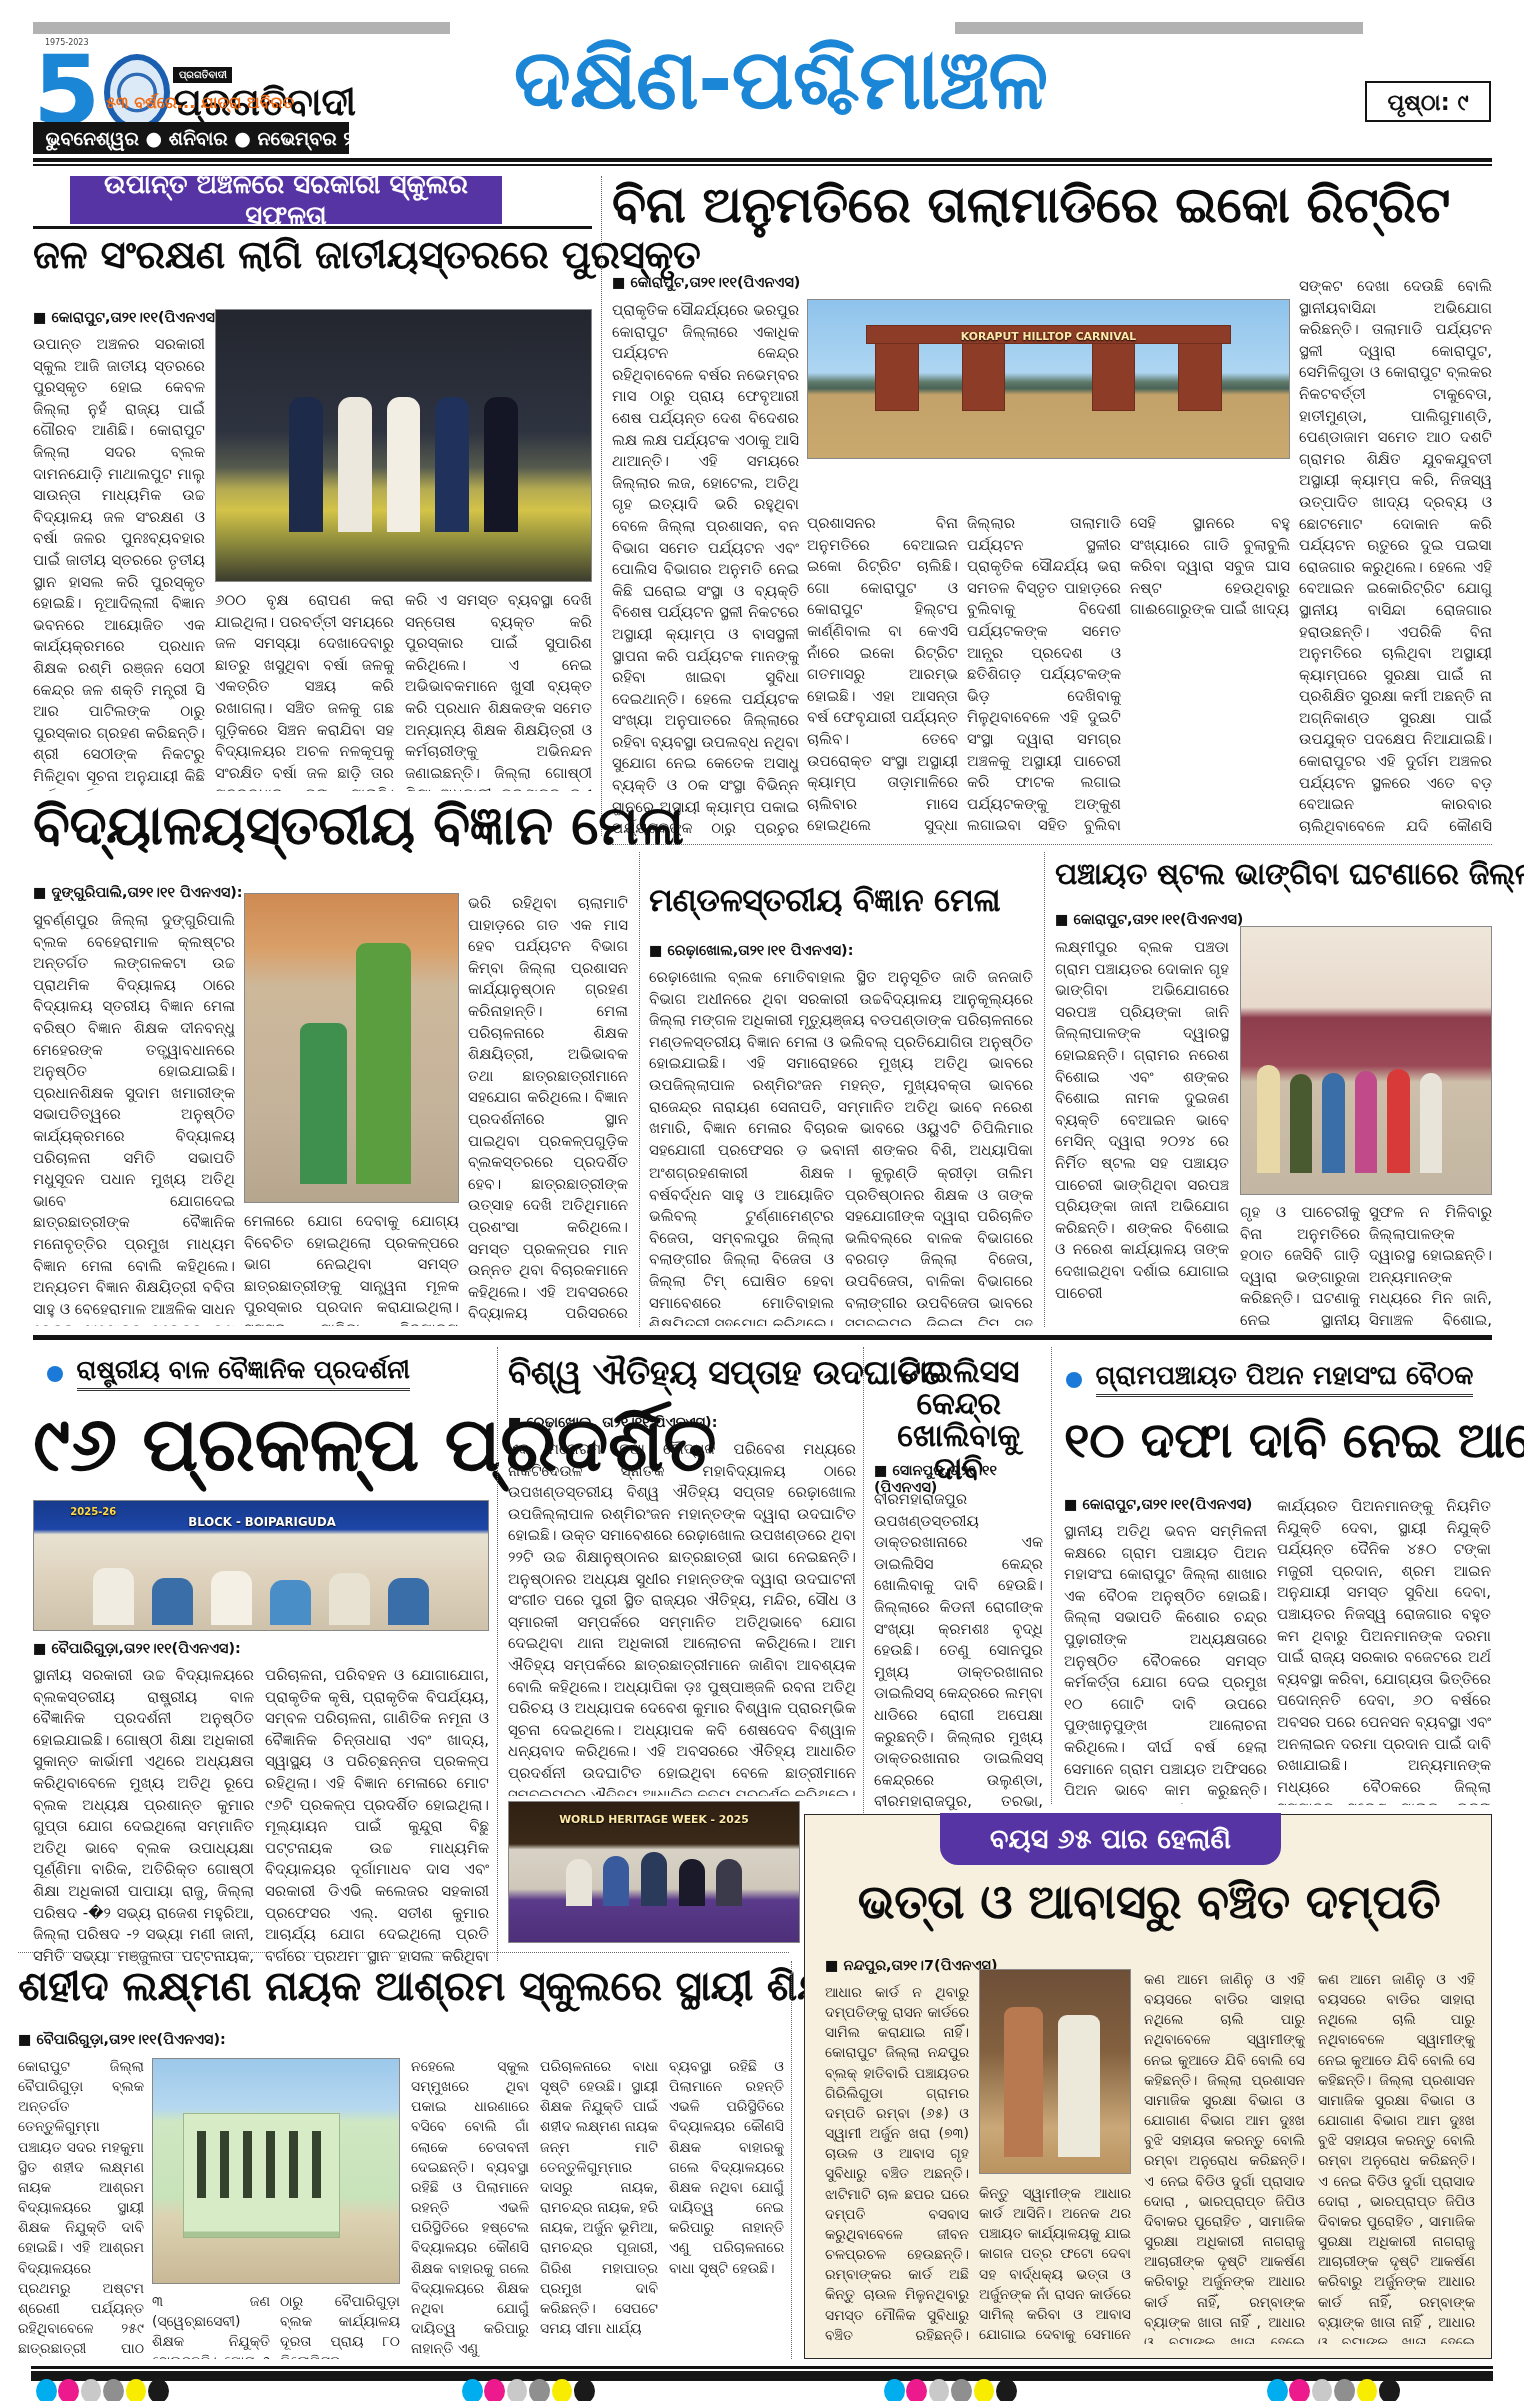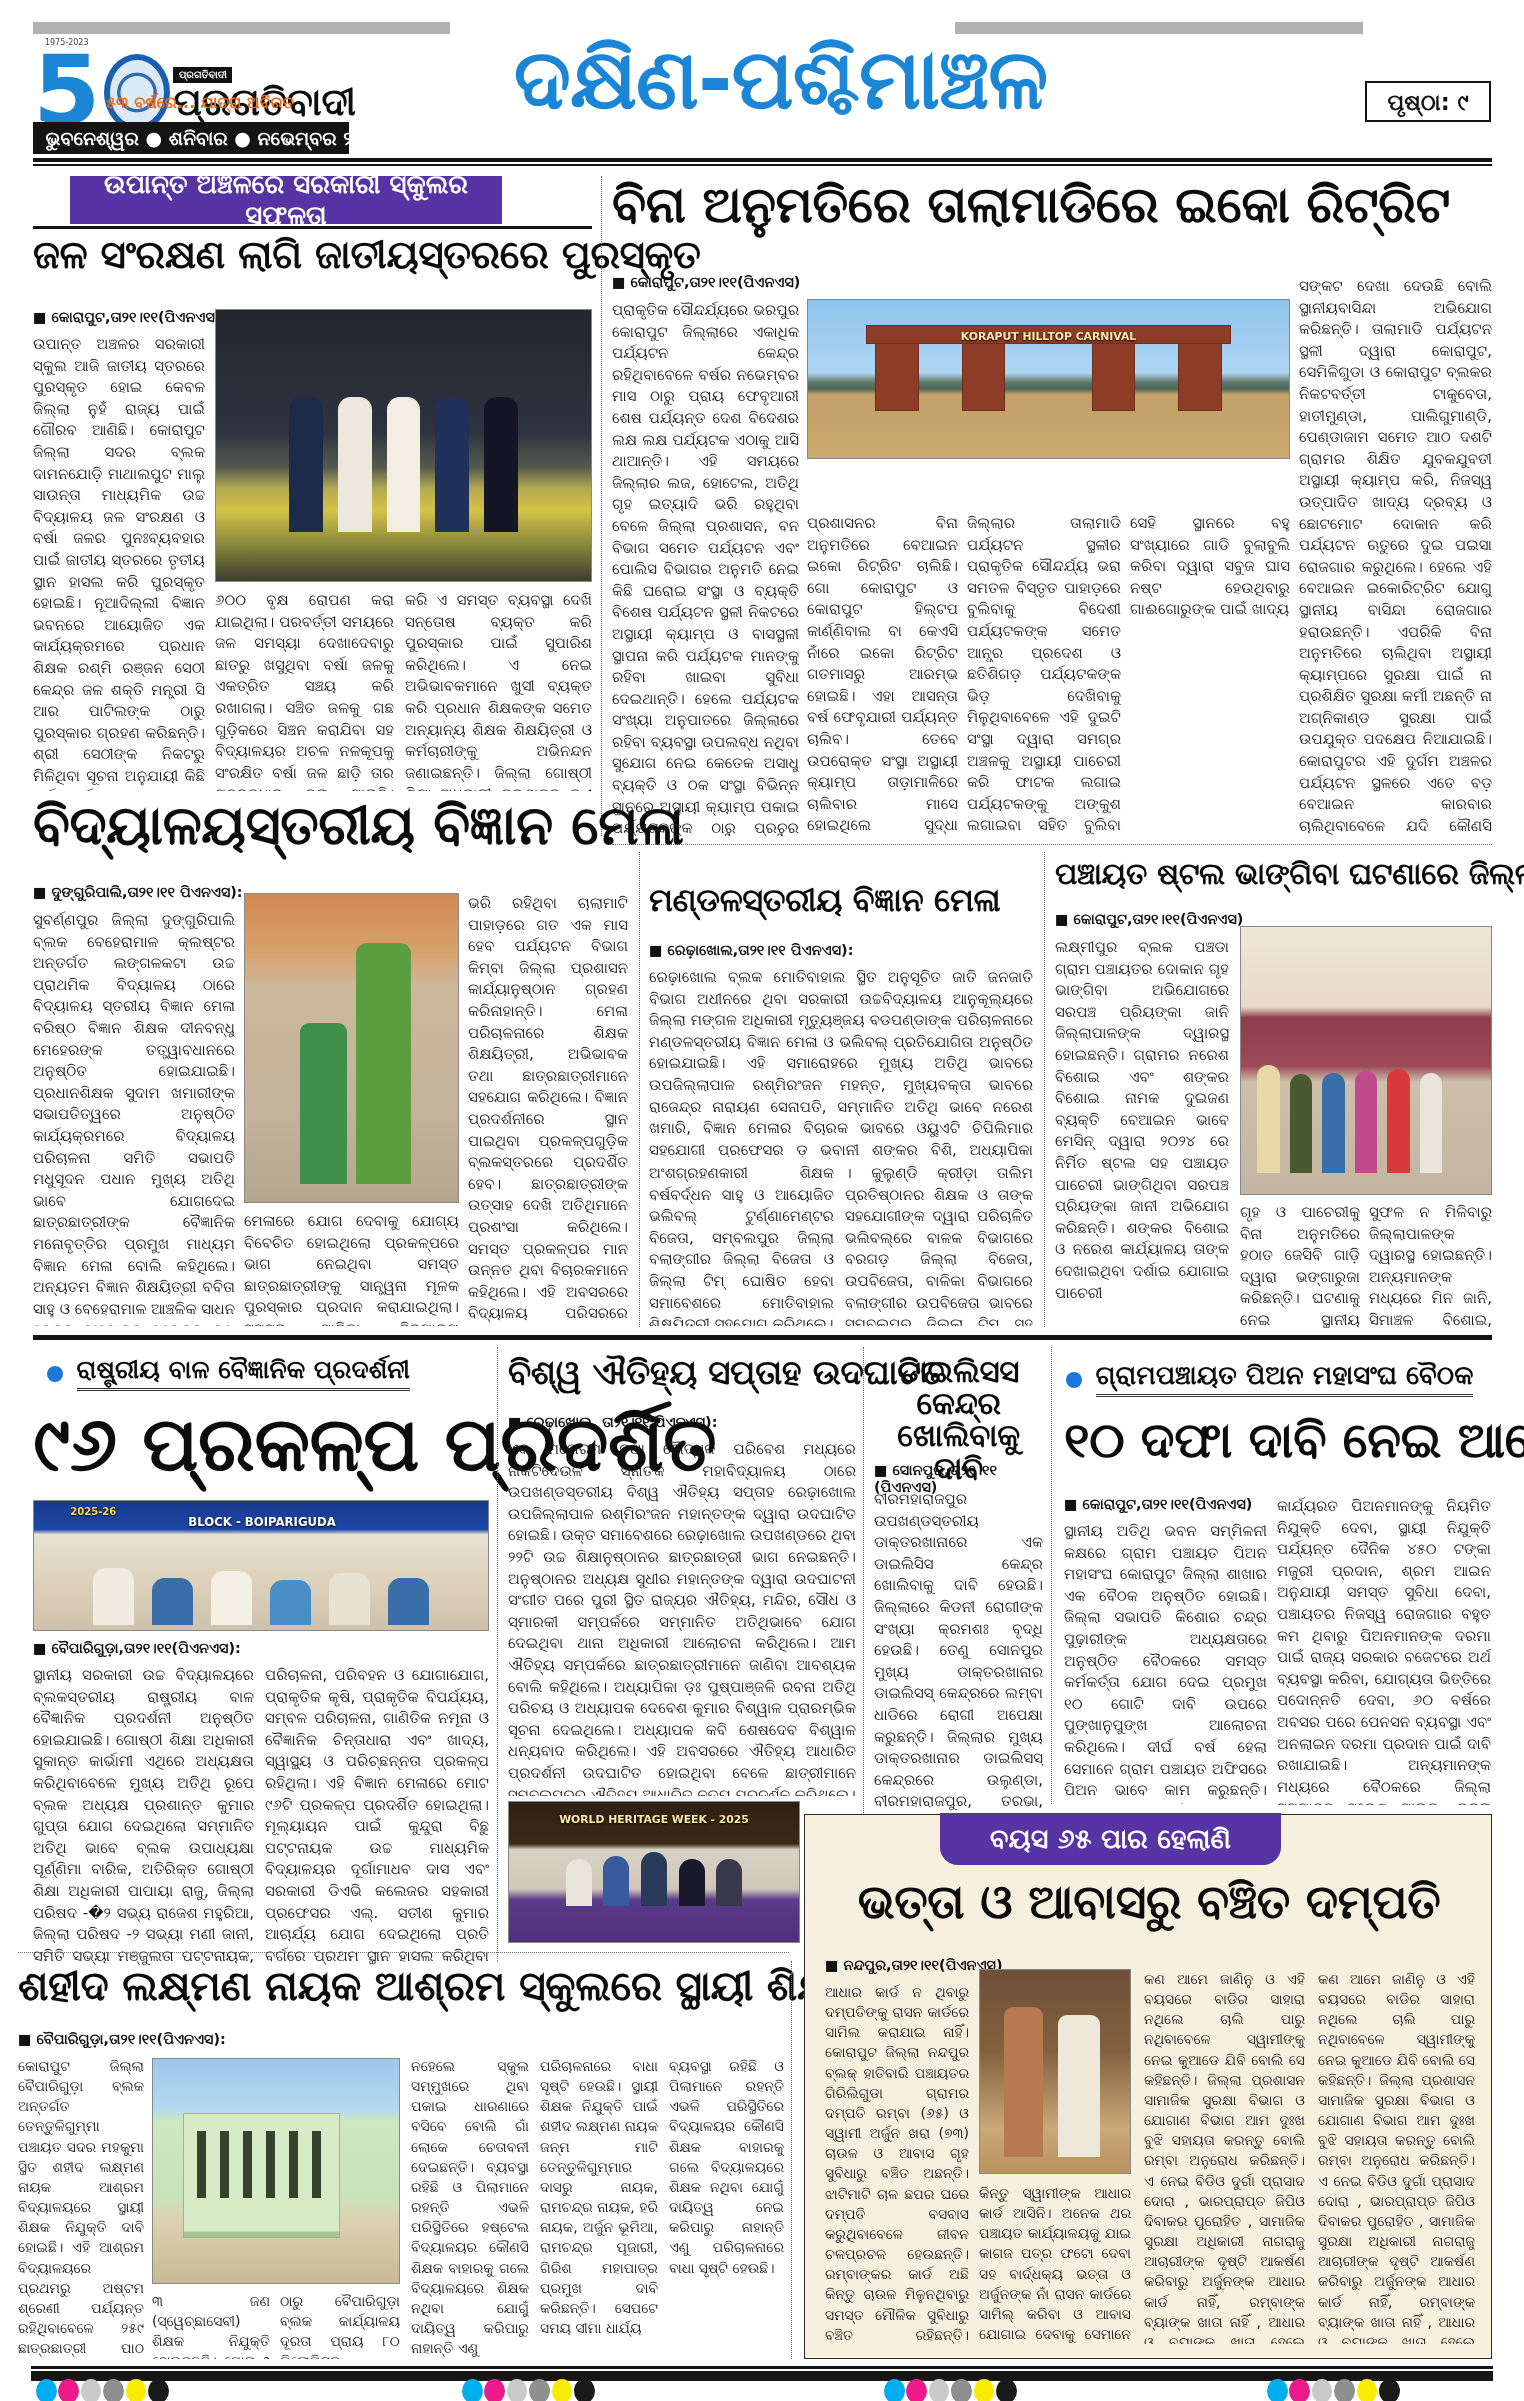--- a/index.html
+++ b/index.html
@@ -233,21 +233,21 @@
   <div class="abs body-col" style="left:280px;top:2291px;width:120px;height:68px;font-size:14px;">ଠାରୁ ବୈପାରିଗୁଡ଼ା ବ୍ଲକ କାର୍ଯ୍ୟାଳୟ ଦୂରତା ପ୍ରାୟ ୮୦ କିଲୋମିଟର ହୋଇଥିବାବେଳେ ଯାନବାହନର ସୁବିଧା ନାହିଁ ବିଦ୍ୟାଳୟରେ ଛାତ୍ରଛାତ୍ରୀଙ୍କ ହଷ୍ଟେଲ</div>
   <div class="abs body-col" style="left:411px;top:2056px;width:118px;height:303px;font-size:14px;">ନହେଲେ ସ୍କୁଲ ସମ୍ମୁଖରେ ଥିବା ପକାଇ ଧାରଣାରେ ବସିବେ ବୋଲି ଗାଁ ଲୋକେ ଚେତାବନୀ ଦେଇଛନ୍ତି। ବ୍ୟବସ୍ଥା ରହିଛି ଓ ପିଲାମାନେ ରହନ୍ତି ଏଭଳି ପରିସ୍ଥିତିରେ ହଷ୍ଟେଲ ବିଦ୍ୟାଳୟର କୌଣସି ଶିକ୍ଷକ ବାହାରକୁ ଗଲେ ବିଦ୍ୟାଳୟରେ ଶିକ୍ଷକ ନଥିବା ଯୋଗୁଁ ଦାୟିତ୍ୱ କରିପାରୁ ନାହାନ୍ତି ଏଣୁ</div>
   <div class="abs body-col" style="left:540px;top:2056px;width:118px;height:303px;font-size:14px;">ପରିଚାଳନାରେ ବାଧା ସୃଷ୍ଟି ହେଉଛି। ସ୍ଥାୟୀ ଶିକ୍ଷକ ନିଯୁକ୍ତି ପାଇଁ ଶହୀଦ ଲକ୍ଷ୍ମଣ ନାୟକ ଜନ୍ମ ମାଟି ତେନ୍ତୁଳିଗୁମ୍ମାର ଦାସରୁ ନାୟକ, ରାମଚନ୍ଦ୍ର ନାୟକ, ହରି ନାୟକ, ଅର୍ଜୁନ ଭୂମିଆ, ରାମଚନ୍ଦ୍ର ପୂଜାରୀ, ଗିରିଶ ମହାପାତ୍ର ପ୍ରମୁଖ ଦାବି କରିଛନ୍ତି। ସେପଟେ ସମୟ ସୀମା ଧାର୍ଯ୍ୟ</div>
   <div class="abs body-col" style="left:669px;top:2056px;width:115px;height:303px;font-size:14px;">ବ୍ୟବସ୍ଥା ରହିଛି ଓ ପିଲାମାନେ ରହନ୍ତି ଏଭଳି ପରିସ୍ଥିତିରେ ବିଦ୍ୟାଳୟର କୌଣସି ଶିକ୍ଷକ ବାହାରକୁ ଗଲେ ବିଦ୍ୟାଳୟରେ ଶିକ୍ଷକ ନଥିବା ଯୋଗୁଁ ଦାୟିତ୍ୱ ନେଇ କରିପାରୁ ନାହାନ୍ତି ଏଣୁ ପରିଚାଳନାରେ ବାଧା ସୃଷ୍ଟି ହେଉଛି।</div>
 
   <div class="abs vdot" style="left:791px;top:1961px;height:398px;"></div>
 
   <div class="abs feature-box" style="left:804px;top:1814px;width:688px;height:545px;">
     <div class="feature-kicker" style="position:absolute;left:135px;top:-1.8px;width:341px;height:52px;">ବୟସ ୬୫ ପାର ହେଲାଣି</div>
     <div class="headline" style="position:absolute;left:18px;top:63px;width:652px;font-size:47px;text-align:center;white-space:nowrap;">ଭତ୍ତା ଓ ଆବାସରୁ ବଞ୍ଚିତ ଦମ୍ପତି</div>
-    <div class="dateline" style="position:absolute;left:20px;top:142px;">■ ନନ୍ଦପୁର,ତା୨୧।୧୧(ପିଏନଏସ)</div>
+    <div class="dateline" style="position:absolute;left:20px;top:142px;">■ ନନ୍ଦପୁର,ତା୨୧।7(ପିଏନଏସ)</div>
     <div class="body-col" style="position:absolute;left:20px;top:167px;width:144px;height:362px;font-size:14px;">ଆଧାର କାର୍ଡ ନ ଥିବାରୁ ଦମ୍ପତିଙ୍କୁ ରାସନ କାର୍ଡରେ ସାମିଲ କରାଯାଇ ନାହିଁ। କୋରାପୁଟ ଜିଲ୍ଲା ନନ୍ଦପୁର ବ୍ଲକ୍ ହାତିବାରି ପଞ୍ଚାୟତର ଗିରିଲିଗୁଡା ଗ୍ରାମର ଦମ୍ପତି ରମ୍ବା (୬୫) ଓ ସ୍ୱାମୀ ଅର୍ଜୁନ ଖରା (୭୩) ଚାଉଳ ଓ ଆବାସ ଗୃହ ସୁବିଧାରୁ ବଞ୍ଚିତ ଅଛନ୍ତି। ଝାଟିମାଟି ଚାଳ ଛପର ଘରେ ଦମ୍ପତି ବସବାସ କରୁଥିବାବେଳେ ଜୀବନ ଚଳପ୍ରଚଳ ହେଉଛନ୍ତି। ରମ୍ବାଙ୍କର କାର୍ଡ ଅଛି କିନ୍ତୁ ଚାଉଳ ମିଳୁନଥିବାରୁ ସମସ୍ତ ମୌଳିକ ସୁବିଧାରୁ ବଞ୍ଚିତ ରହିଛନ୍ତି। ଉଭୟଙ୍କ ବୟସ ଅଧିକ ହୋଇସାରିଛି। କିନ୍ତୁ ଭତ୍ତା ତାଲିକାରେ ସାମିଲ ହୋଇ ପାରିନାହାନ୍ତି। ବହୁ କଷ୍ଟରେ ଚଳୁଥିବା ବେଳେ ସେମାନେ ଉଭୟ ନନ୍ଦପୁର ଯାଇ ଭତ୍ତା ପାଇଁ ଆବେଦନ କରିଥିଲେ। ରମ୍ବାଙ୍କ କାର୍ଡ ଡାକ ଦ୍ୱାରା ଆସିଛି</div>
     <div class="photo photo-couple" style="left:174px;top:154px;width:152px;height:205px;">
       <div class="fig" style="left:16%;bottom:8%;width:26%;height:74%;background:#b87850;"></div>
       <div class="fig" style="left:52%;bottom:8%;width:28%;height:70%;background:#ece8da;"></div>
     </div>
     <div class="body-col" style="position:absolute;left:174px;top:368px;width:152px;height:161px;font-size:14px;">କିନ୍ତୁ ସ୍ୱାମୀଙ୍କ ଆଧାର କାର୍ଡ ଆସିନି। ଅନେକ ଥର ପଞ୍ଚାୟତ କାର୍ଯ୍ୟାଳୟକୁ ଯାଇ କାଗଜ ପତ୍ର ଫଟୋ ଦେବା ସହ ବାର୍ଦ୍ଧକ୍ୟ ଭତ୍ତା ଓ ଅର୍ଜୁନଙ୍କ ନାଁ ରାସନ କାର୍ଡରେ ସାମିଲ୍ କରିବା ଓ ଆବାସ ଯୋଗାଇ ଦେବାକୁ ସେମାନେ ଅନୁରୋଧ କରିଛନ୍ତି। କିନ୍ତୁ ଏଥିପ୍ରତି କେହି କର୍ଣ୍ଣପାତ କରୁ ନ</div>
     <div class="body-col" style="position:absolute;left:339px;top:154px;width:161px;height:375px;font-size:14px;">କଣ ଆମେ ଜାଣିନୁ ଓ ଏହି ବୟସରେ ବାଡିର ସାହାରା ନଥିଲେ ଚାଲି ପାରୁ ନଥିବାବେଳେ ସ୍ୱାମୀଙ୍କୁ ନେଇ କୁଆଡେ ଯିବି ବୋଲି ସେ କହିଛନ୍ତି। ଜିଲ୍ଲା ପ୍ରଶାସନ ସାମାଜିକ ସୁରକ୍ଷା ବିଭାଗ ଓ ଯୋଗାଣ ବିଭାଗ ଆମ ଦୁଃଖ ବୁଝି ସହାୟତା କରନ୍ତୁ ବୋଲି ରମ୍ବା ଅନୁରୋଧ କରିଛନ୍ତି। ଏ ନେଇ ବିଡିଓ ଦୁର୍ଗା ପ୍ରାସାଦ ଦୋରା , ଭାରପ୍ରାପ୍ତ ଜିପିଓ ଦିବାକର ପୁରୋହିତ , ସାମାଜିକ ସୁରକ୍ଷା ଅଧିକାରୀ ନାଗରାଜୁ ଆଚାରୀଙ୍କ ଦୃଷ୍ଟି ଆକର୍ଷଣ କରିବାରୁ ଅର୍ଜୁନଙ୍କ ଆଧାର କାର୍ଡ ନାହିଁ, ରମ୍ବାଙ୍କ ବ୍ୟାଙ୍କ ଖାତା ନାହିଁ , ଆଧାର ଓ ବ୍ୟାଙ୍କ ଖାତା ହେଲେ ଆବଶ୍ୟକ କାଗଜ ପତ୍ର ସଂଗ୍ରହ କରି ଭତ୍ତା ଓ ଆବାସ ଯୋଜନାରେ ସାମିଲ୍ କରିବାକୁ ପ୍ରକ୍ରିୟା ଆରମ୍ଭ କରାଯିବ ବୋଲି କହିଛନ୍ତି।</div>
     <div class="body-col" style="position:absolute;left:513px;top:154px;width:157px;height:375px;font-size:14px;">କଣ ଆମେ ଜାଣିନୁ ଓ ଏହି ବୟସରେ ବାଡିର ସାହାରା ନଥିଲେ ଚାଲି ପାରୁ ନଥିବାବେଳେ ସ୍ୱାମୀଙ୍କୁ ନେଇ କୁଆଡେ ଯିବି ବୋଲି ସେ କହିଛନ୍ତି। ଜିଲ୍ଲା ପ୍ରଶାସନ ସାମାଜିକ ସୁରକ୍ଷା ବିଭାଗ ଓ ଯୋଗାଣ ବିଭାଗ ଆମ ଦୁଃଖ ବୁଝି ସହାୟତା କରନ୍ତୁ ବୋଲି ରମ୍ବା ଅନୁରୋଧ କରିଛନ୍ତି। ଏ ନେଇ ବିଡିଓ ଦୁର୍ଗା ପ୍ରାସାଦ ଦୋରା , ଭାରପ୍ରାପ୍ତ ଜିପିଓ ଦିବାକର ପୁରୋହିତ , ସାମାଜିକ ସୁରକ୍ଷା ଅଧିକାରୀ ନାଗରାଜୁ ଆଚାରୀଙ୍କ ଦୃଷ୍ଟି ଆକର୍ଷଣ କରିବାରୁ ଅର୍ଜୁନଙ୍କ ଆଧାର କାର୍ଡ ନାହିଁ, ରମ୍ବାଙ୍କ ବ୍ୟାଙ୍କ ଖାତା ନାହିଁ , ଆଧାର ଓ ବ୍ୟାଙ୍କ ଖାତା ହେଲେ ଆବଶ୍ୟକ କାଗଜ ପତ୍ର ସଂଗ୍ରହ କରି ଭତ୍ତା ଓ ଆବାସ ଯୋଜନାରେ ସାମିଲ୍ କରିବାକୁ ପ୍ରକ୍ରିୟା ଆରମ୍ଭ କରାଯିବ ବୋଲି କହିଛନ୍ତି।</div>
   </div>
 

